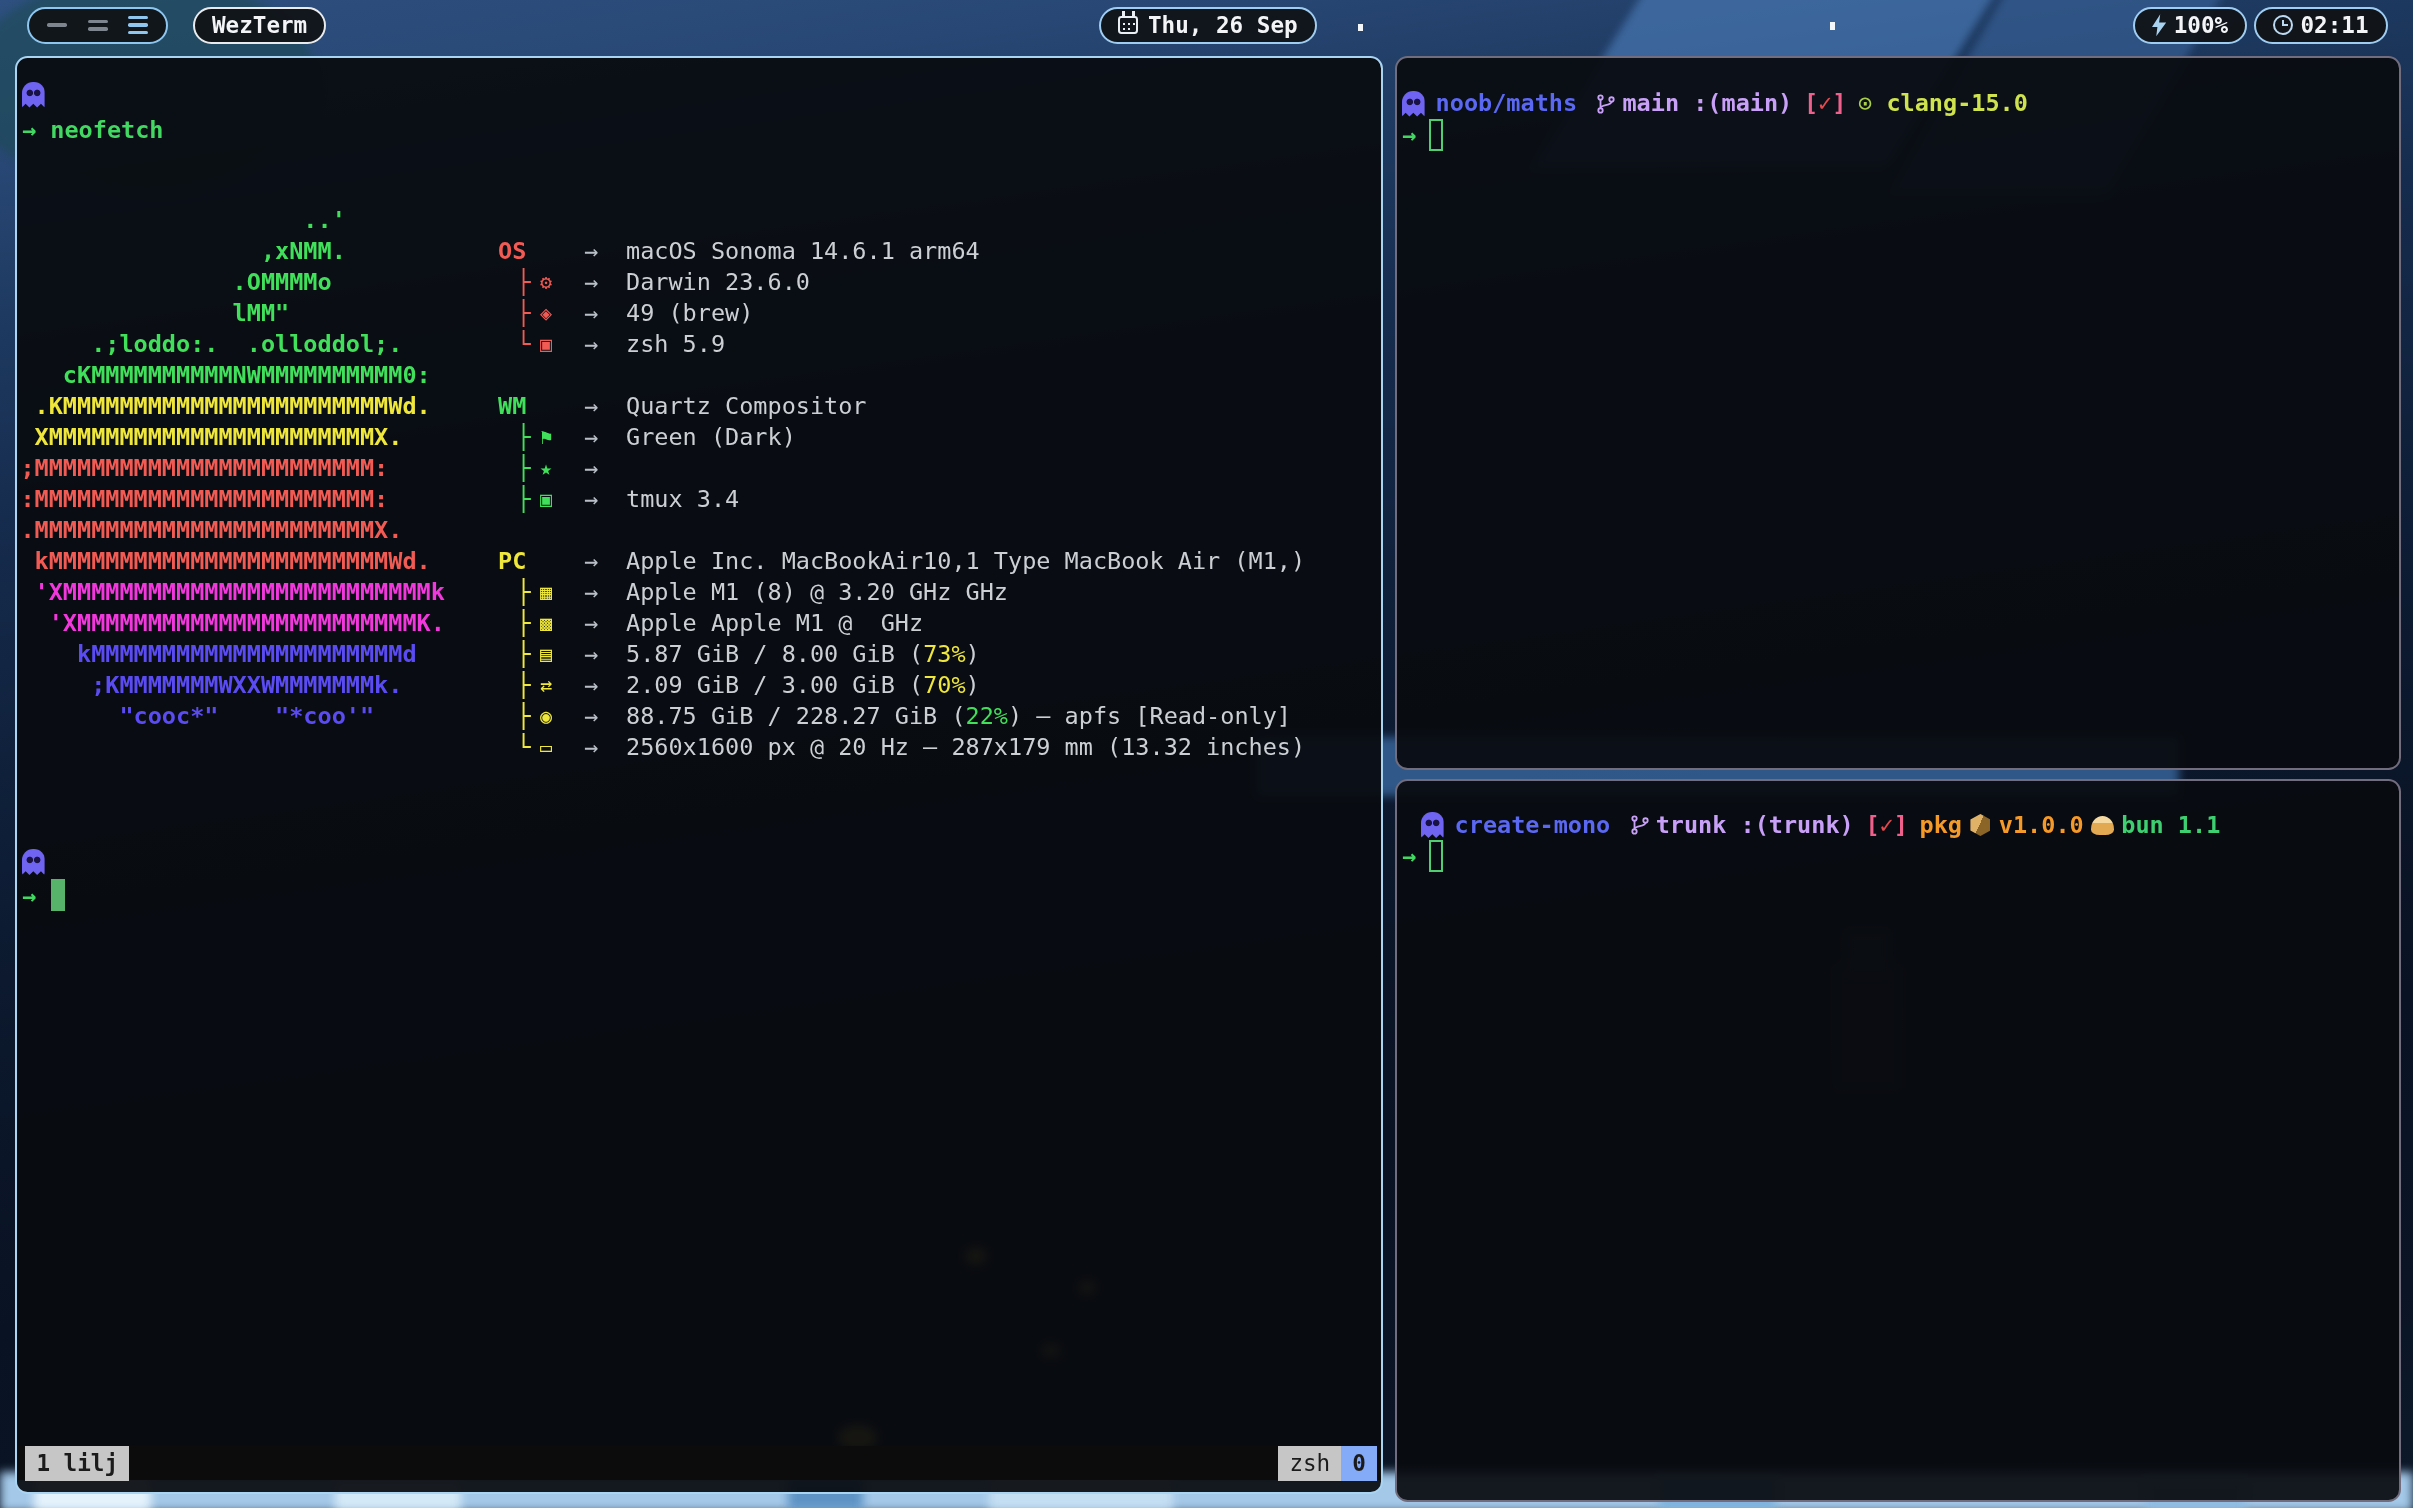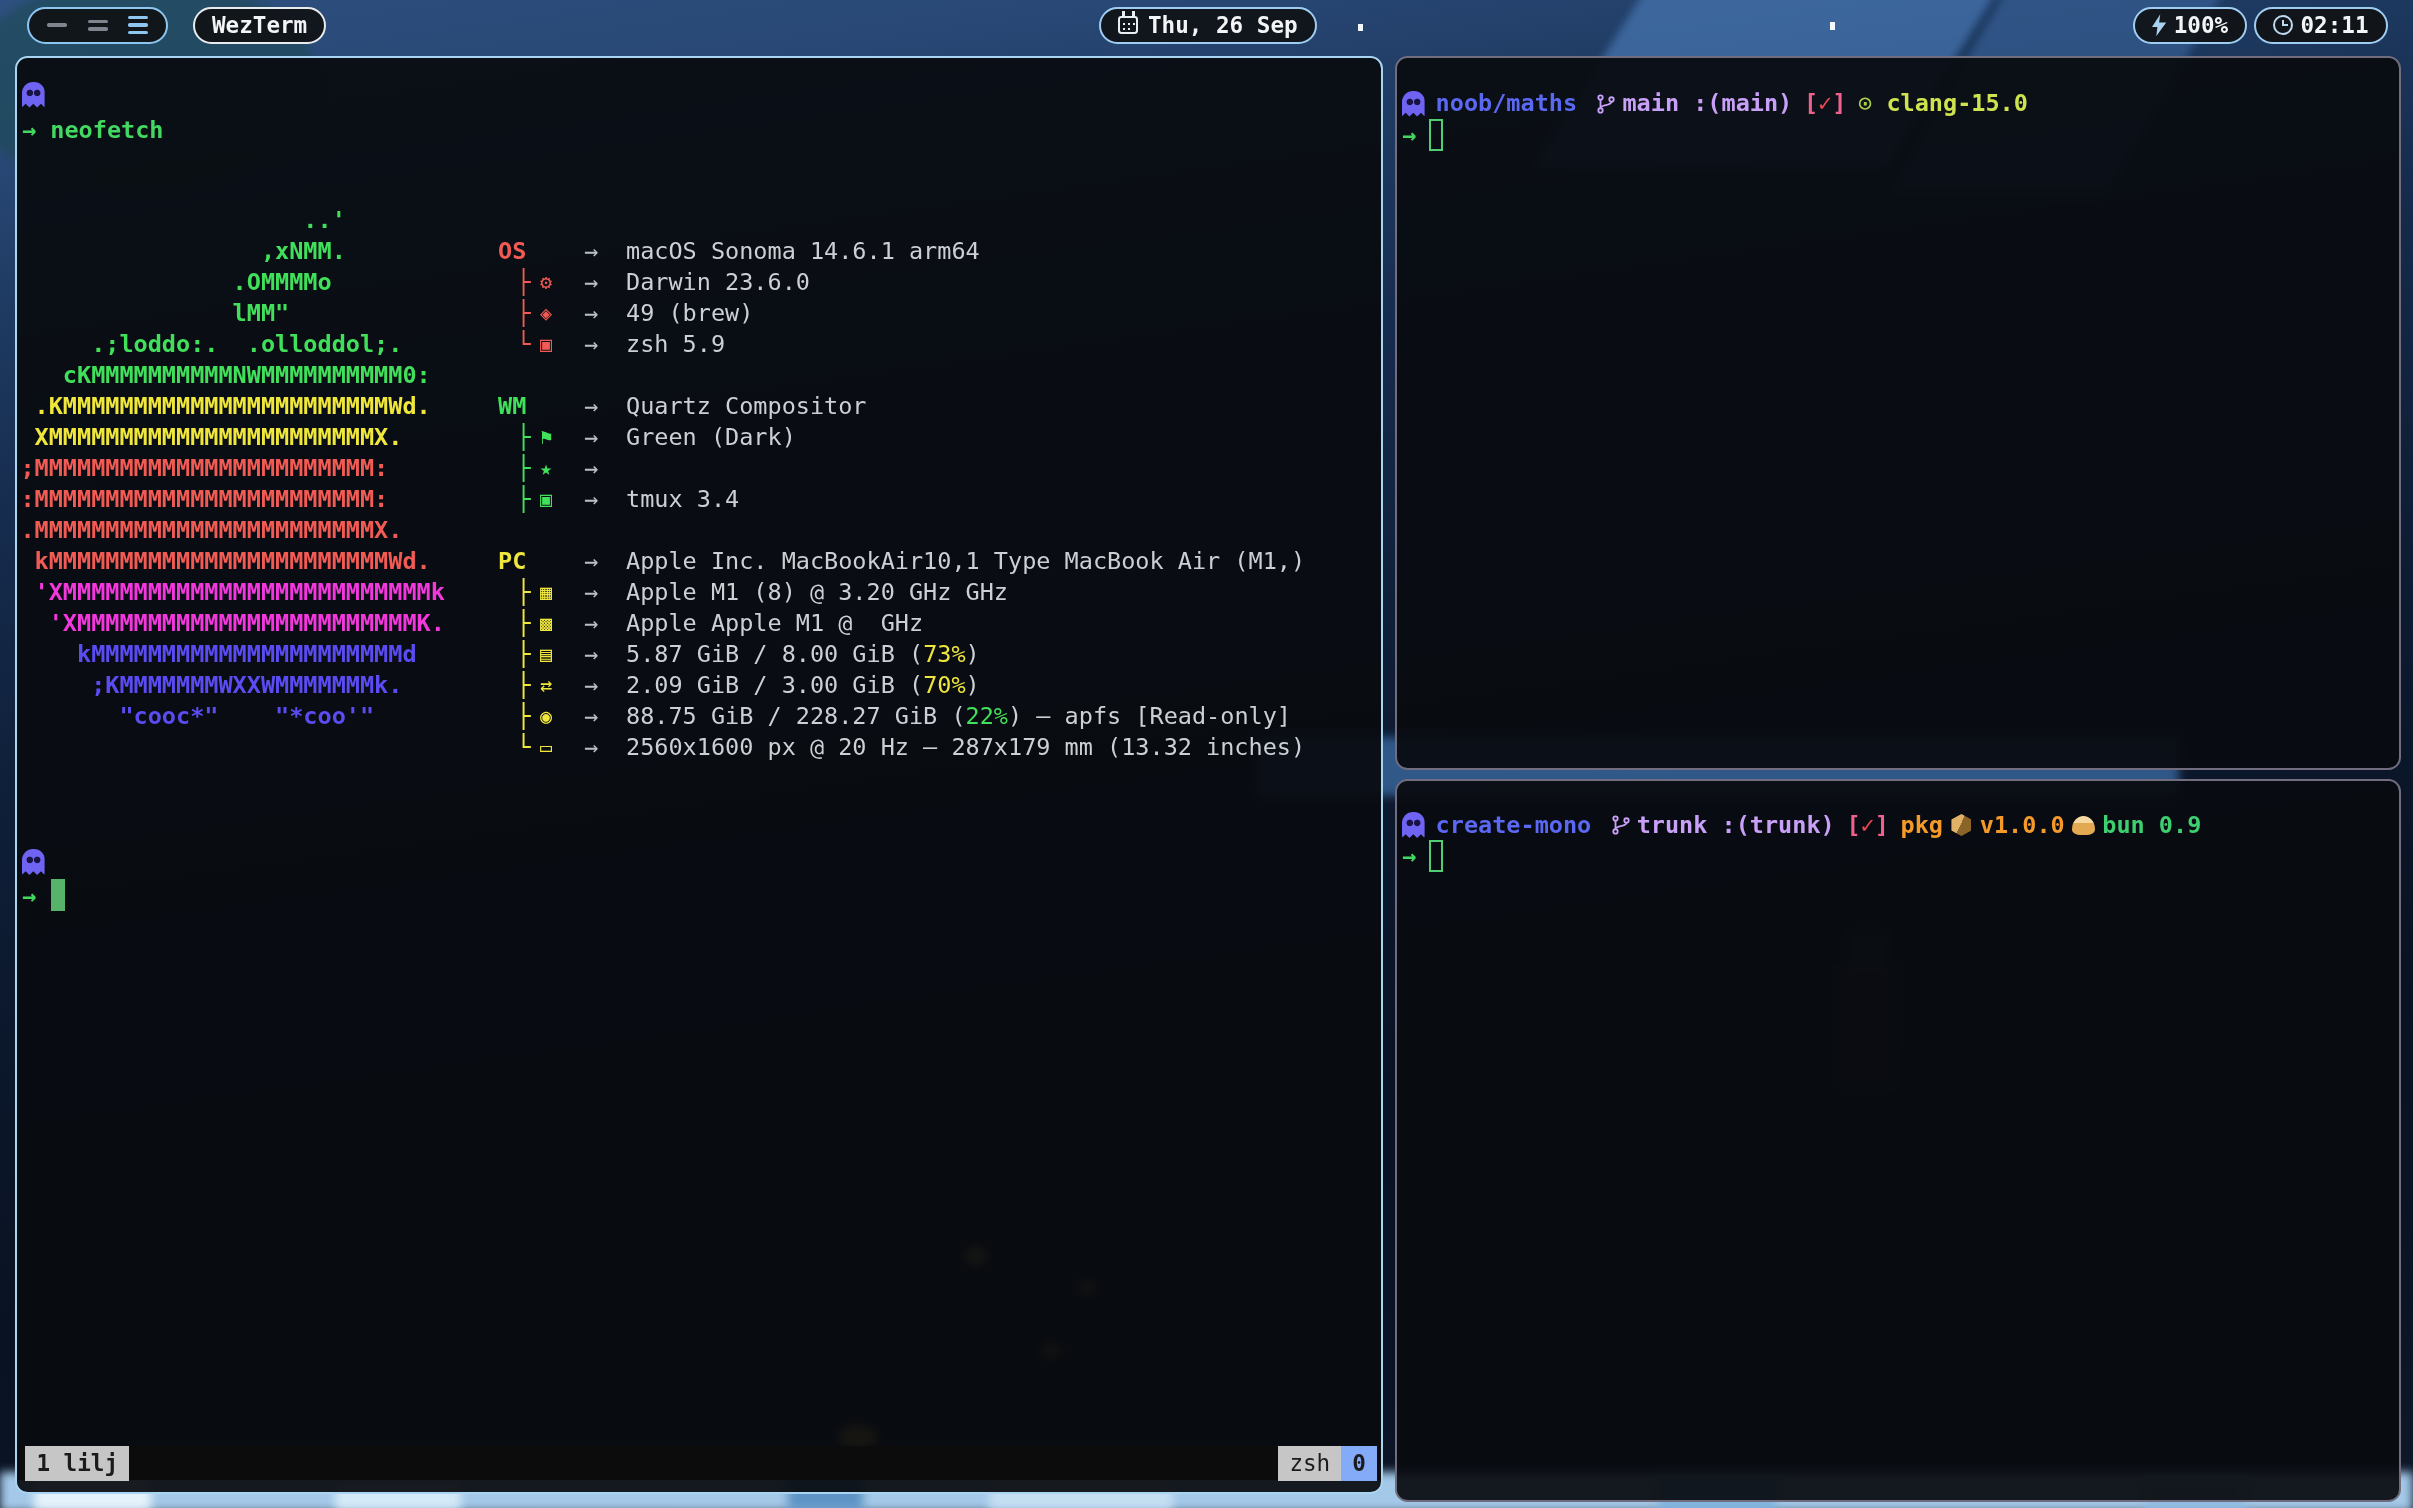--- a/index.html
+++ b/index.html
@@ -299,21 +299,21 @@
     </div>
     <div class="trow" style="top:62px;">
       <span class="arrow">→</span>
     </div>
     <span class="cursor-hollow" style="left:32px; top:61px;"></span>
   </div>
 </div>
 
 <div class="win win-br">
   <div class="inner">
-    <div class="trow" style="top:28.5px;">
+    <div class="trow" style="top:28.5px;margin-left:19px;">
       <span class="ghost" style="margin-right:11px;"></span>
       <span class="title-blue">create-mono</span>
       <svg class="branch-svg" width="22" height="22" viewBox="0 0 24 24">
         <g fill="none" stroke="#c9a0f7" stroke-width="2">
           <circle cx="6" cy="5" r="2.4"></circle>
             <circle cx="6" cy="19" r="2.4"></circle>
             <circle cx="18" cy="7" r="2.4"></circle>
           <path d="M6 7.5 V16.5 M18 9.5 C18 14 6 12.5 6 16.5"></path>
         </g>
       </svg>
@@ -321,21 +321,21 @@
       <span class="violet"> :(trunk)</span>
       <span style="width:11.7px;"></span>
       <span class="pink">[</span>
       <span class="checkred">✓</span>
       <span class="pink">]</span>
       <span style="width:11.7px;"></span>
       <span class="orange">pkg</span>
       <span class="cube"></span>
       <span class="orange">v1.0.0</span>
       <span class="bread"></span>
-      <span class="bungreen">bun 0.9</span>
+      <span class="bungreen">bun 1.1</span>
     </div>
     <div class="trow" style="top:60px;">
       <span class="arrow">→</span>
     </div>
     <span class="cursor-hollow" style="left:32px; top:59px;"></span>
   </div>
 </div>
 
 
 </body></html>

